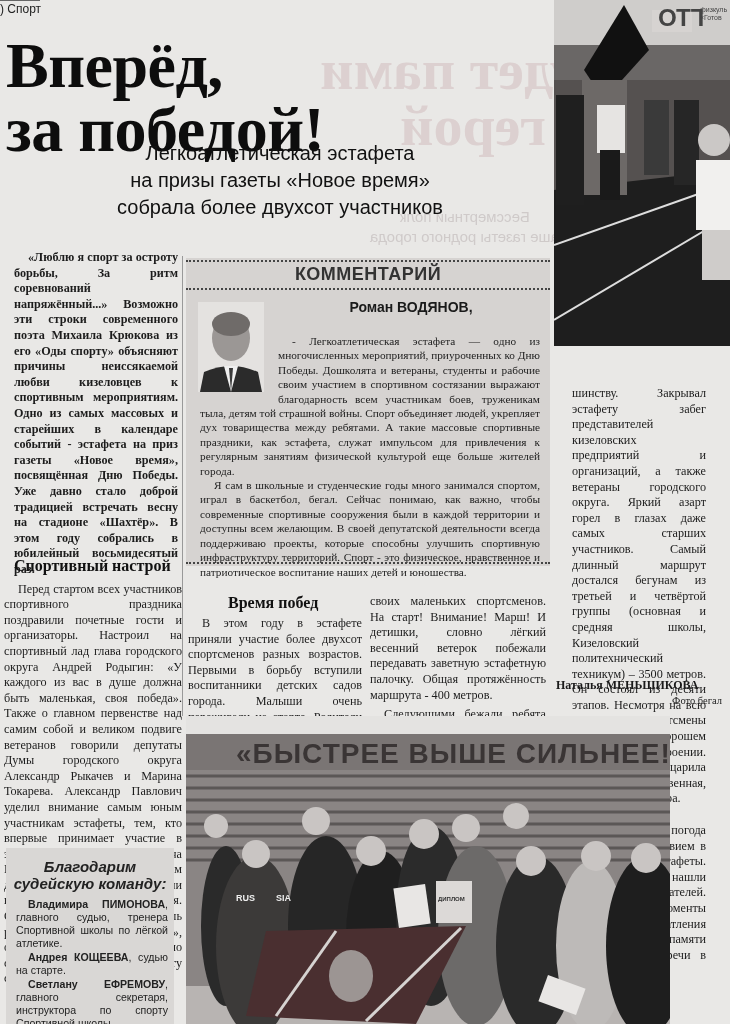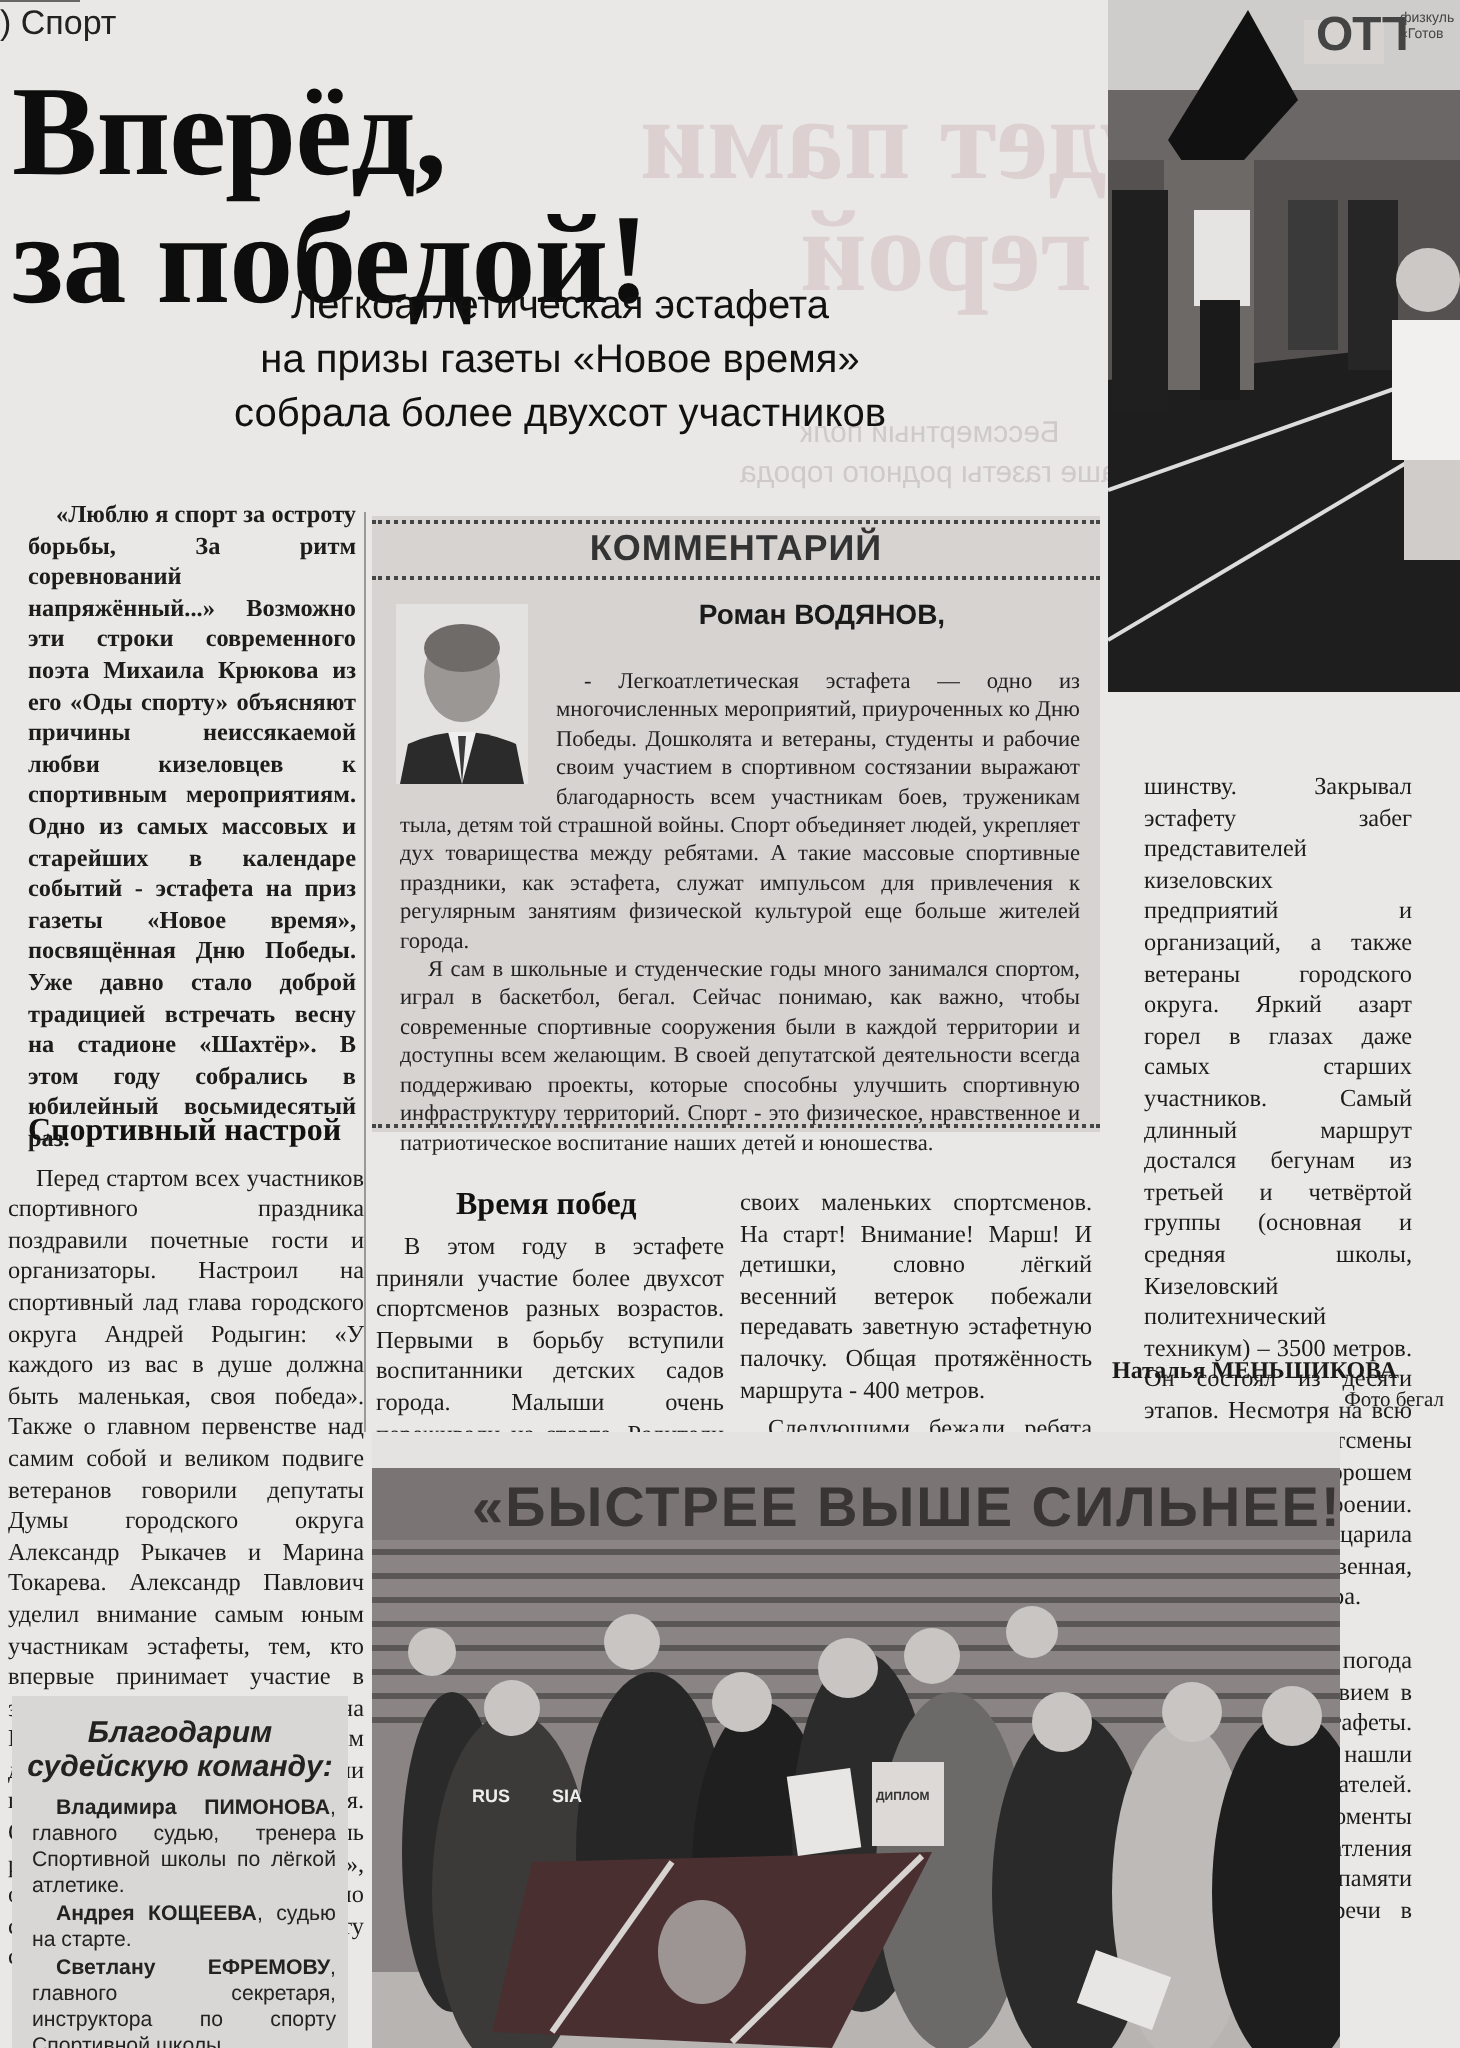--- a/index.html
+++ b/index.html
@@ -1,20 +1,20 @@
 <!DOCTYPE html>
 <html><head>
 <meta charset="utf-8">
 <style>
   html,body{margin:0;padding:0;}
   body{width:730px;height:1024px;overflow:hidden;background:#e9e8e6;position:relative;
        font-family:"Liberation Serif",serif;color:#1a1a1a;}
   .abs{position:absolute;}
   
-  .rubric{left:0;top:2px;font-family:"Liberation Sans",sans-serif;font-size:17px;color:#222;}
+  .rubric{left:0;top:2px;font-family:"Liberation Sans",sans-serif;font-size:12px;color:#222;}
   .rubric-line{left:0;top:0;width:40px;height:1px;background:#666;}
   
   .ghost{font-family:"Liberation Serif",serif;font-weight:bold;color:#d8c9c9;font-size:58px;line-height:56px;
          transform:scaleX(-1);opacity:.75;white-space:nowrap;}
   .ghost-small{font-family:"Liberation Sans",sans-serif;color:#c9c3c3;font-size:15px;transform:scaleX(-1);white-space:nowrap;opacity:.8;}
   
   .headline{left:6px;top:34px;font-family:"Liberation Serif",serif;font-weight:bold;font-size:64px;line-height:64px;color:#0d0d0d;letter-spacing:-0.5px;}
   .subhead{left:70px;top:140px;width:420px;text-align:center;font-family:"Liberation Sans",sans-serif;font-size:20px;line-height:27px;color:#111;}
   
   .col-text{font-family:"Liberation Serif",serif;font-size:12.2px;line-height:15.6px;text-align:justify;color:#1c1c1c;}

